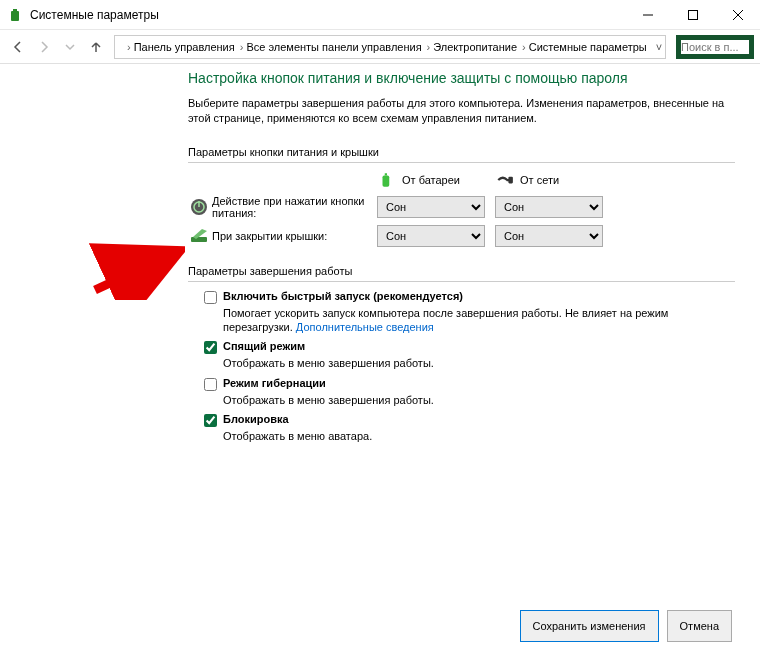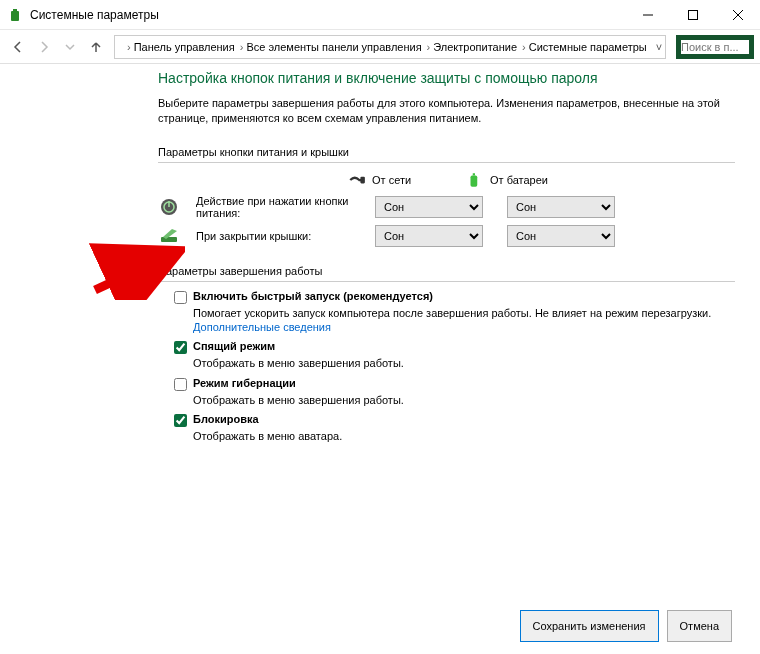--- a/index.html
+++ b/index.html
@@ -11,26 +11,26 @@
   .win-btn svg { width: 10px; height: 10px; }
   .toolbar { height: 34px; border-bottom: 1px solid #e0e0e0; display: flex; align-items: center; padding: 0 6px; gap: 2px; }
   .nav-arrow { width: 24px; height: 24px; display: flex; align-items: center; justify-content: center; color: #555; }
   .nav-arrow.disabled { color: #bbb; }
   .tb-icon { width: 16px; height: 16px; margin: 0 4px; }
   .breadcrumb { flex: 1; height: 24px; border: 1px solid #ccc; display: flex; align-items: center; padding: 0 4px; margin: 0 4px; overflow: hidden; }
   .breadcrumb .crumb { white-space: nowrap; margin-right: 2px; padding: 0 3px; }
   .breadcrumb .sep { width: 10px; display: inline-flex; justify-content: center; color: #666; }
   .breadcrumb .dd { color: #555; padding: 0 4px; }
   .search { width: 78px; height: 24px; border: 5px solid #14532d; display: flex; align-items: center; padding: 0 0; color: #777; margin-left: 4px; }
-  .content { position: absolute; left: 158px; top: 70px; right: 25px; }
+  .content { position: absolute; left: 188px; top: 70px; right: 25px; }
   .h1 { color: #0a6f3f; font-size: 14px; margin-bottom: 10px; }
   .p { margin: 0 0 20px 0; line-height: 1.35; }
   .section-label { margin: 6px 0 4px 0; }
   .hr { border: 0; border-top: 1px solid #ccc; margin: 2px 0 8px 0; }
-  .row { display: flex; align-items: center; gap: 16px; margin-bottom: 6px; }
+  .row { display: flex; align-items: center; gap: 2px; margin-bottom: 6px; }
   .row-icon { width: 22px; height: 22px; display: flex; align-items: center; justify-content: center; }
   .row-label { width: 155px; }
   .header-cols { display: flex; align-items: center; margin-bottom: 6px; padding-left: 190px; }
   .header-cols .col { display: flex; align-items: center; width: 118px; }
   .col-icon { width: 18px; height: 18px; margin-right: 6px; }
   select.dd { width: 108px; height: 22px; background: #e8e8e8; border: 1px solid #aaa; font-family: inherit; font-size: 11px; padding: 0 4px; margin-left: 8px; }
   .check-block { margin: 6px 0 6px 16px; }
   .check-line { display: flex; align-items: flex-start; gap: 6px; }
   .check-line input[type="checkbox"] { width: 13px; height: 13px; margin: 1px 0 0 0; accent-color: #0a6f3f; }
   .check-line .lbl { font-weight: bold; text-align: center; }
@@ -116,31 +116,31 @@
 <div class="content">
   <div class="h1">Настройка кнопок питания и включение защиты с помощью пароля</div>
   <p class="p">Выберите параметры завершения работы для этого компьютера. Изменения параметров, внесенные на этой странице, применяются ко всем схемам управления питанием.</p>
 
   <div class="section-label">Параметры кнопки питания и крышки</div>
   <hr class="hr">
 
   <div class="header-cols">
     <div class="col">
       <span class="col-icon"><svg viewBox="0 0 16 16">
+            <rect x="4" y="4" width="6" height="10" rx="1.5" fill="#3fbf3f"></rect>
+            <rect x="6" y="2" width="2" height="2" fill="#3fbf3f"></rect>
+          </svg></span>
+      <span>От батареи</span>
+    </div>
+    <div class="col">
+      <span class="col-icon"><svg viewBox="0 0 16 16">
             <path d="M2 8 Q6 4 10 8 L14 8" stroke="#333" stroke-width="2" fill="none"></path>
             <rect x="11" y="5" width="4" height="6" rx="1" fill="#333"></rect>
           </svg></span>
       <span>От сети</span>
-    </div>
-    <div class="col">
-      <span class="col-icon"><svg viewBox="0 0 16 16">
-            <rect x="4" y="4" width="6" height="10" rx="1.5" fill="#3fbf3f"></rect>
-            <rect x="6" y="2" width="2" height="2" fill="#3fbf3f"></rect>
-          </svg></span>
-      <span>От батареи</span>
     </div>
   </div>
 
   <div class="row">
     <span class="row-icon">
         <svg viewBox="0 0 22 22">
           <circle cx="11" cy="11" r="8" fill="#555"></circle>
           <circle cx="11" cy="11" r="5" fill="none" stroke="#9fe09f" stroke-width="1.5"></circle>
           <line x1="11" y1="5" x2="11" y2="11" stroke="#9fe09f" stroke-width="1.5"></line>
         </svg>

